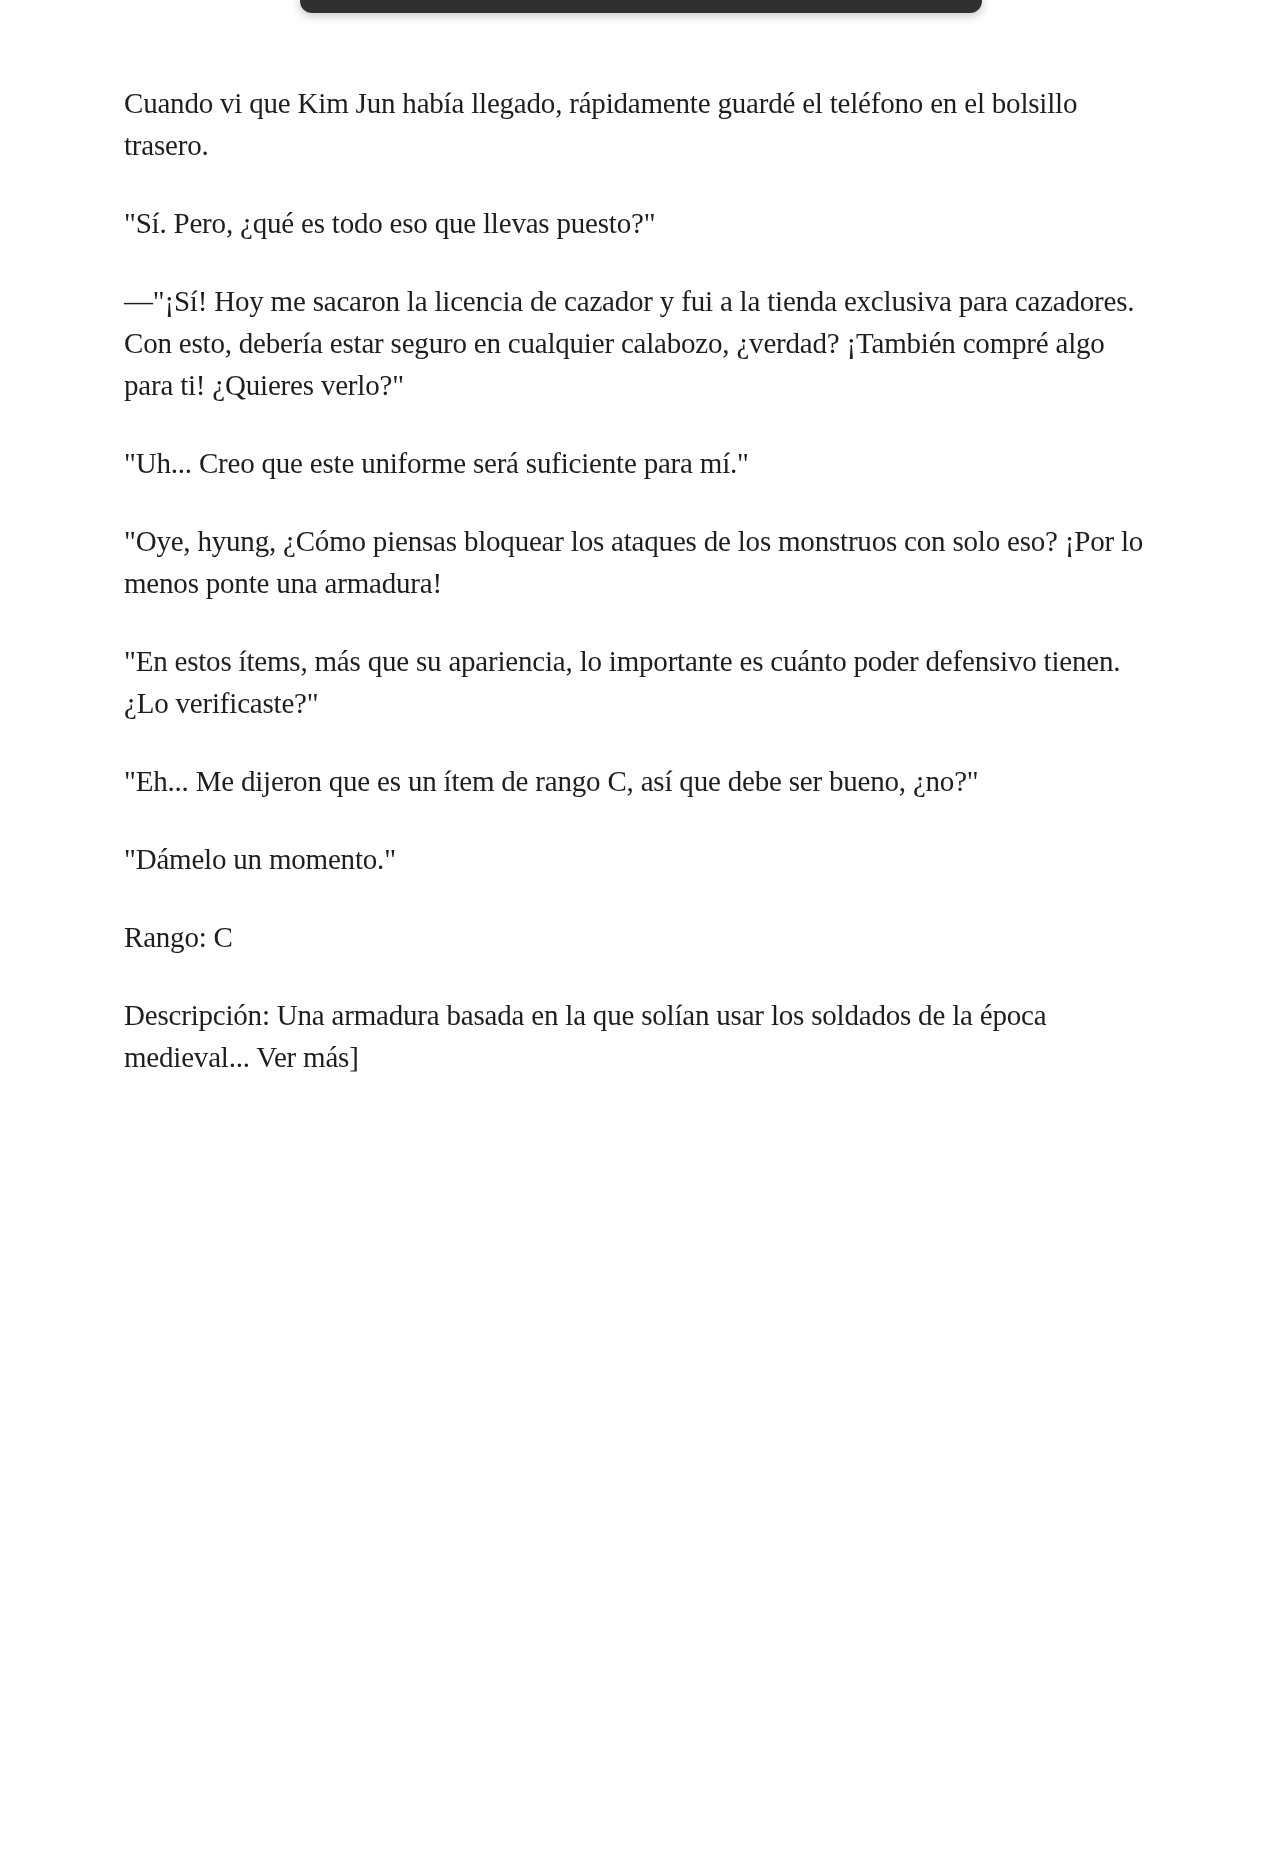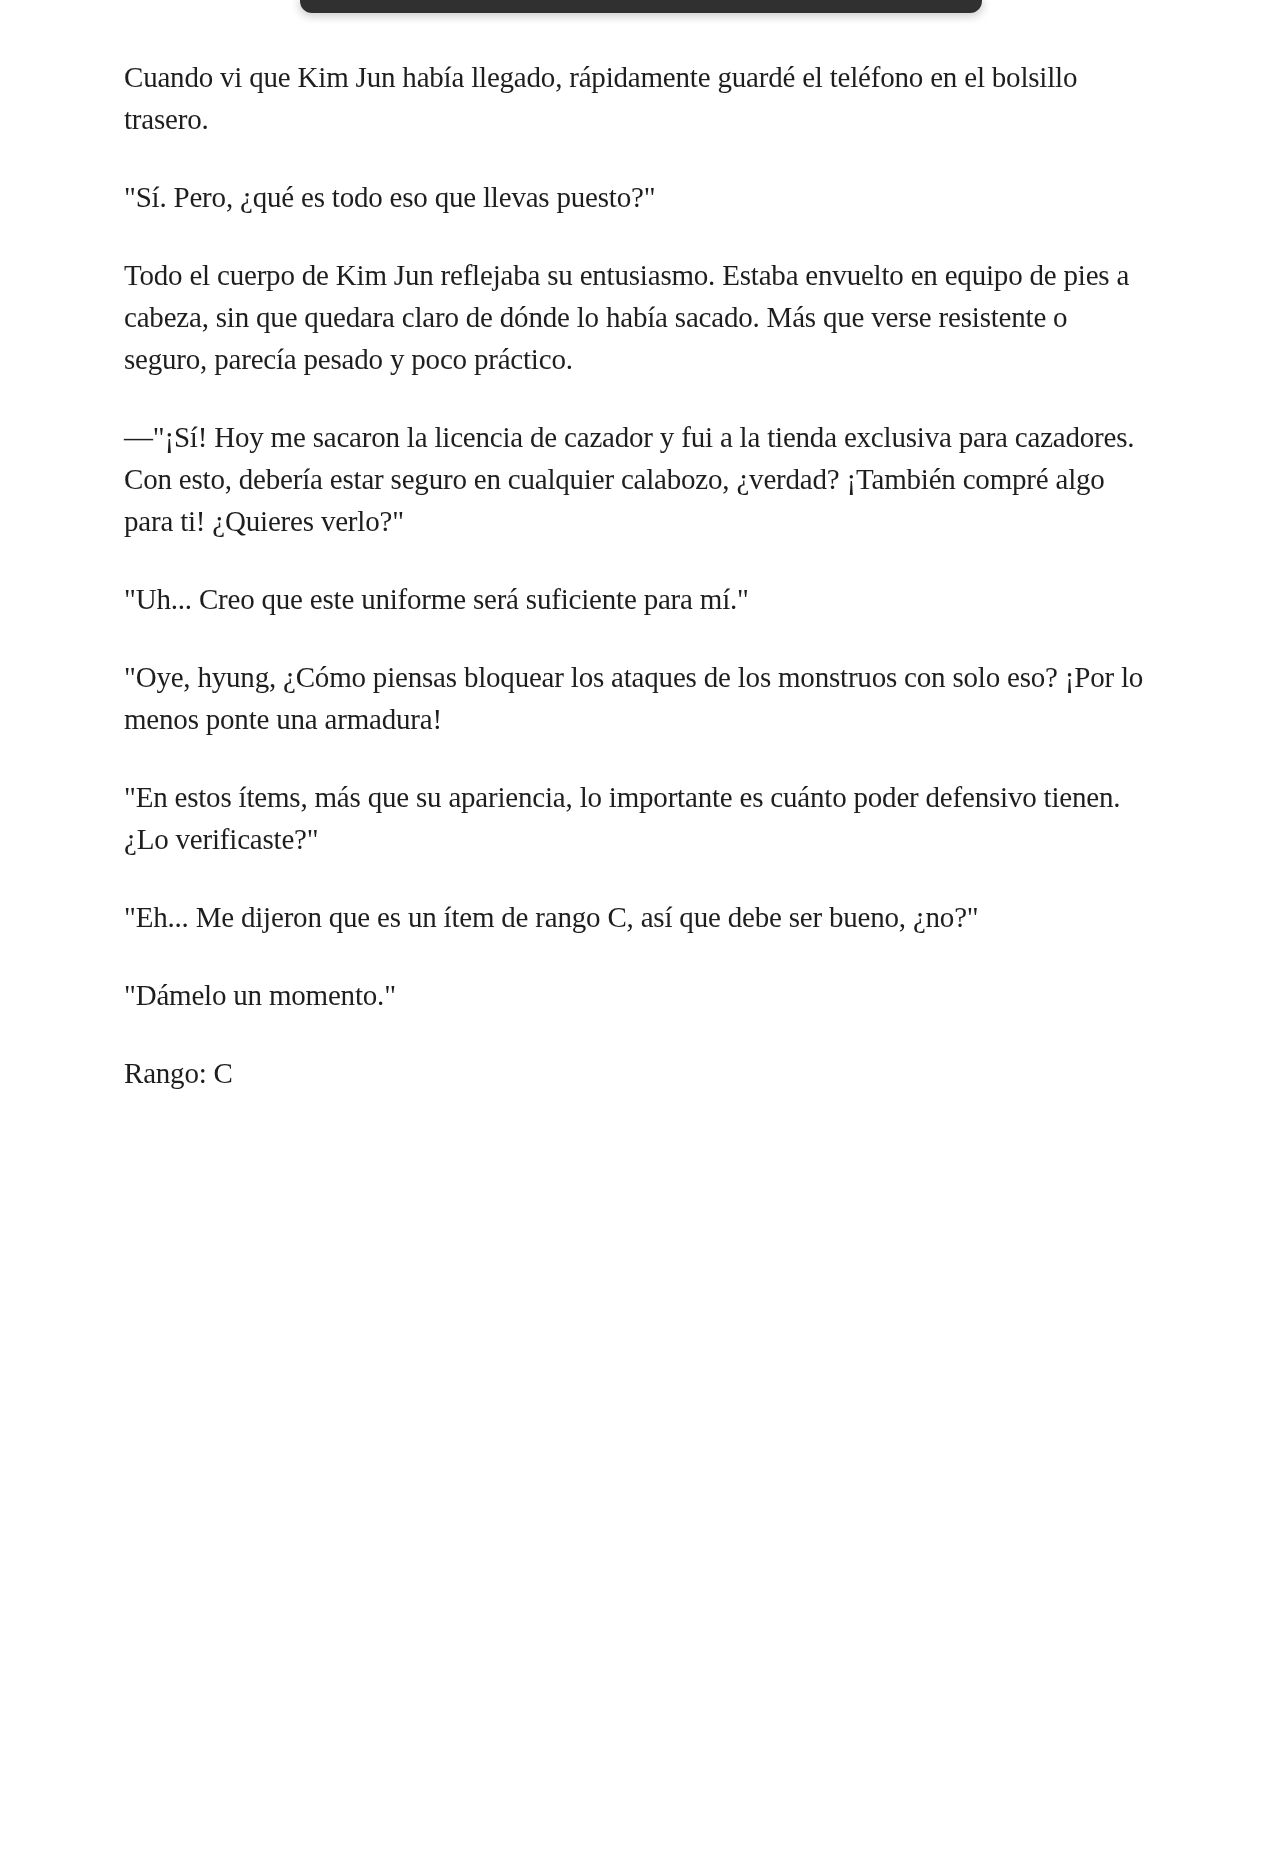--- a/index.html
+++ b/index.html
@@ -22,40 +22,40 @@
     height: 13px;
     background: #303030;
     border-radius: 0 0 12px 12px;
     box-shadow: 0 2px 8px 2px rgba(0,0,0,0.18);
   }
   .content {
     position: absolute;
     top: 0;
     left: 124px;
     width: 1032px;
-    padding-top: 56px;
+    padding-top: 82px;
     color: #1e1e1e;
     font-size: 29px;
     line-height: 42px;
     letter-spacing: -0.2px;
   }
   .content p {
     margin: 0 0 36px 0;
     text-align: left;
   }
 </style>
 </head>
 <body>
 
 <div class="top-bar"></div>
 
 <main class="content">
     <p>Cuando vi que Kim Jun había llegado, rápidamente guardé el teléfono en el bolsillo trasero.</p>
     <p>"Sí. Pero, ¿qué es todo eso que llevas puesto?"</p>
-    <p>Todo el cuerpo de Kim Jun reflejaba su entusiasmo. Estaba envuelto en equipo de pies a cabeza, sin que quedara claro de dónde lo había sacado. Más que verse resistente o seguro, parecía pesado y poco práctico.</p>
     <p>—"¡Sí! Hoy me sacaron la licencia de cazador y fui a la tienda exclusiva para cazadores. Con esto, debería estar seguro en cualquier calabozo, ¿verdad? ¡También compré algo para ti! ¿Quieres verlo?"</p>
     <p>"Uh... Creo que este uniforme será suficiente para mí."</p>
     <p>"Oye, hyung, ¿Cómo piensas bloquear los ataques de los monstruos con solo eso? ¡Por lo menos ponte una armadura!</p>
     <p>"En estos ítems, más que su apariencia, lo importante es cuánto poder defensivo tienen. ¿Lo verificaste?"</p>
     <p>"Eh... Me dijeron que es un ítem de rango C, así que debe ser bueno, ¿no?"</p>
     <p>"Dámelo un momento."</p>
     <p>Rango: C</p>
+    <p>Descripción: Una armadura basada en la que solían usar los soldados de la época medieval... Ver más]</p>
   </main>
 
 </body></html>

